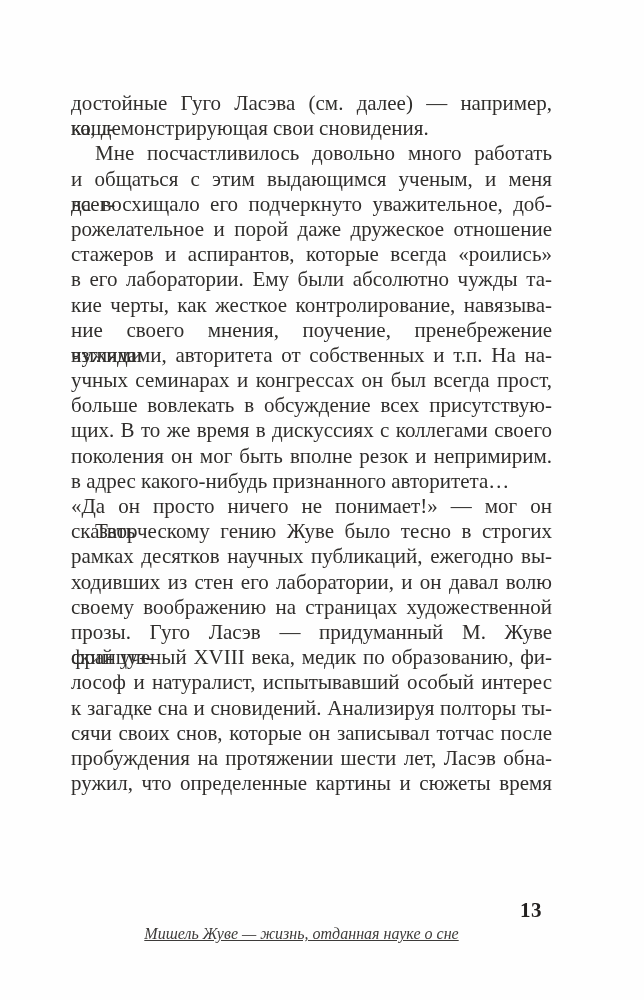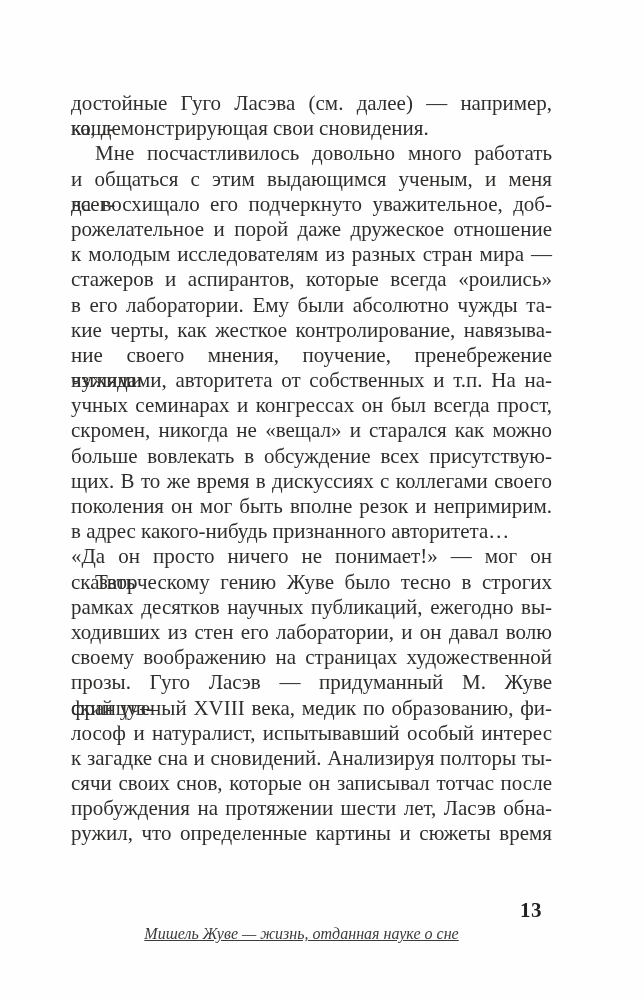--- a/index.html
+++ b/index.html
@@ -65,28 +65,26 @@
 <body>
 
 <div class="page">
   <div class="text-block">
       <div class="line">достойные Гуго Ласэва (см. далее) — например, кош-</div>
       <div class="line last-short">ка, демонстрирующая свои сновидения.</div>
       <div class="line indent">Мне посчастливилось довольно много работать</div>
       <div class="line">и общаться с этим выдающимся ученым, и меня всег-</div>
       <div class="line">да восхищало его подчеркнуто уважительное, доб-</div>
       <div class="line">рожелательное и порой даже дружеское отношение</div>
-      <div class="line">к молодым исследователям из разных стран мира —</div>
       <div class="line">стажеров и аспирантов, которые всегда «роились»</div>
       <div class="line">в его лаборатории. Ему были абсолютно чужды та-</div>
       <div class="line">кие черты, как жесткое контролирование, навязыва-</div>
       <div class="line">ние своего мнения, поучение, пренебрежение чужими</div>
       <div class="line">взглядами, авторитета от собственных и т.п. На на-</div>
       <div class="line">учных семинарах и конгрессах он был всегда прост,</div>
-      <div class="line">скромен, никогда не «вещал» и старался как можно</div>
       <div class="line">больше вовлекать в обсуждение всех присутствую-</div>
       <div class="line">щих. В то же время в дискуссиях с коллегами своего</div>
       <div class="line">поколения он мог быть вполне резок и непримирим.</div>
       <div class="line last-short">в адрес какого-нибудь признанного авторитета…</div>
       <div class="line">«Да он просто ничего не понимает!» — мог он сказать</div>
       <div class="line indent">Творческому гению Жуве было тесно в строгих</div>
       <div class="line">рамках десятков научных публикаций, ежегодно вы-</div>
       <div class="line">ходивших из стен его лаборатории, и он давал волю</div>
       <div class="line">своему воображению на страницах художественной</div>
       <div class="line">прозы. Гуго Ласэв — придуманный М. Жуве француз-</div>

